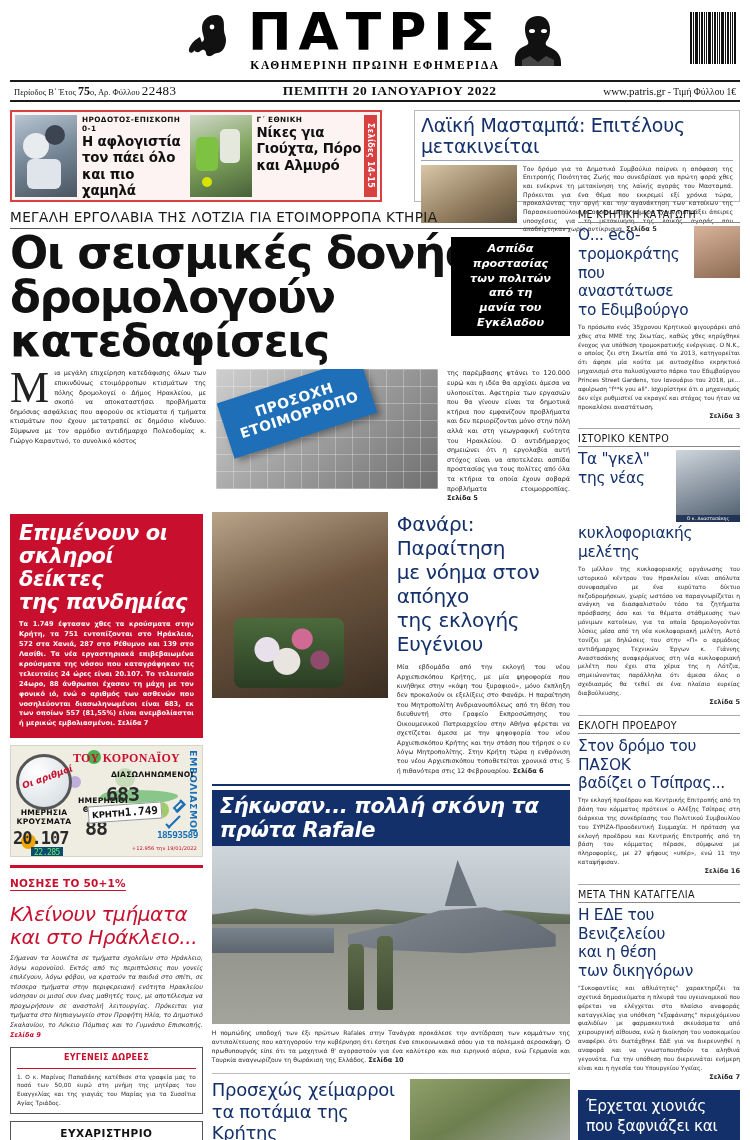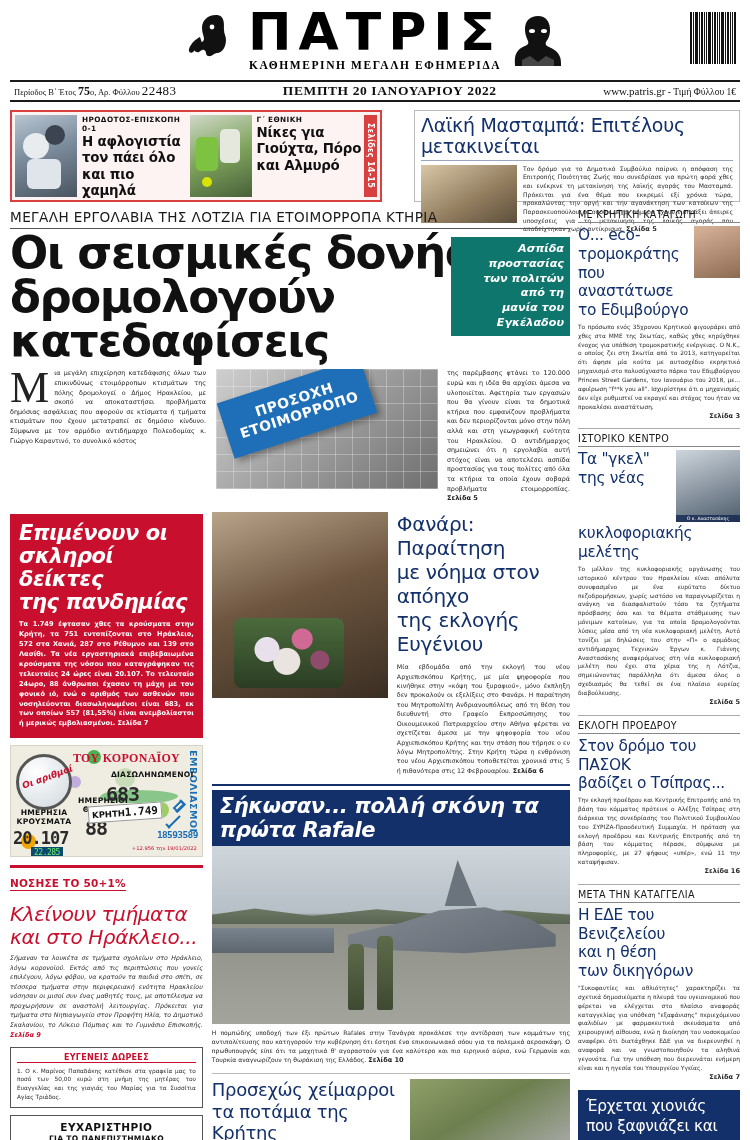--- a/index.html
+++ b/index.html
@@ -88,23 +88,23 @@
     border-bottom: 1px solid #555; padding-bottom: 3px; margin-bottom: 2px;
   }
   .lead-wrap { position: relative; }
   .lead-head {
     font-weight: 700; font-size: 45px; line-height: 0.98; letter-spacing: -1.4px;
     color: #111;
   }
   .lead-head .l2 { display: block; }
   .shield-box {
     position: absolute; right: 0; top: 6px; width: 119px;
-    background: #0f766e; color: #fff; padding: 5px 6px;
+    background: #000000; color: #fff; padding: 5px 6px;
     font-style: italic; font-weight: 700; font-size: 11.2px; line-height: 1.32;
-    text-align: right;
+    text-align: center;
   }
 
   .lead-lower { display: flex; gap: 10px; margin-top: 6px; }
   .lead-photo {
     width: 222px; height: 120px; position: relative; overflow: hidden;
     background: linear-gradient(135deg,#cfcfcf 0%,#a8a8a8 40%,#6e6e6e 100%);
   }
   .lead-photo .mesh {
     position: absolute; inset: 0;
     background-image: linear-gradient(to right, rgba(255,255,255,.28) 1px, transparent 1px),
@@ -173,21 +173,21 @@
     color: #c8102e; font-style: italic; font-weight: 400; font-size: 20px;
     line-height: 1.12; letter-spacing: -.4px; margin-bottom: 5px;
   }
   .body-sm { font-size: 6.3px; line-height: 1.52; text-align: justify; color: #2b2b2b; }
   .body-sm.it { font-style: italic; }
   .pg-red { color: #c8102e; font-weight: 700; font-size: 6.6px; }
 
   
   .bordered-box { border: 1px solid #555; padding: 5px 6px; margin-top: 7px; }
   .bb-title { text-align: center; font-weight: 700; font-size: 8px; color: #c8102e; letter-spacing: .3px;
-              border-bottom: 1px solid #c8102e; padding-bottom: 0; margin-bottom: 4px; }
+              border-bottom: 1px solid #c8102e; padding-bottom: 6px; margin-bottom: 4px; }
   .bb-title2 { text-align: center; font-weight: 700; font-size: 10.5px; letter-spacing: .5px; }
   .bb-title3 { text-align: center; font-weight: 700; font-size: 7.6px; letter-spacing: .3px; margin-top: 1px; }
 
   
   .art-split { display: flex; gap: 9px; margin-top: 6px; }
   .art-photo-patr { width: 176px; height: 186px;
     background: linear-gradient(160deg,#b9a48a 0%,#6e5640 45%,#3a2e22 100%); position: relative; overflow: hidden; }
   .art-photo-patr .flowers { position: absolute; left: 22px; bottom: 10px; width: 110px; height: 70px;
     background: radial-gradient(circle at 30% 45%, #e8e0ea 0 12px, transparent 13px),
                 radial-gradient(circle at 62% 30%, #d06a94 0 10px, transparent 11px),
@@ -243,21 +243,21 @@
 
   <div class="masthead">
     <div class="logo-block">
       <svg class="logo-face" viewBox="0 0 52 56">
         <path d="M30 4c-9 0-14 6-14 13 0 5 2 8 2 11 0 4-6 3-9 7-3 4 1 7 4 6 2-1 3-3 5-2 3 1 1 5 4 6 4 1 6-3 9-3 5 0 9-6 9-13 0-4-2-6-2-10 0-6 1-15-8-15z" fill="#111"></path>
         <path d="M14 26c-4 2-9 6-11 12-1 4 3 5 5 2 2-4 5-6 8-8z" fill="#111"></path>
         <circle cx="26" cy="16" r="2.4" fill="#fff"></circle>
       </svg>
       <div class="logo-text">
         <div class="logo-title">ΠΑΤΡΙΣ</div>
-        <div class="logo-sub">ΚΑΘΗΜΕΡΙΝΗ ΜΕΓΑΛΗ ΕΦΗΜΕΡΙΔΑ</div>
+        <div class="logo-sub">ΚΑΘΗΜΕΡΙΝΗ ΠΡΩΙΝΗ ΕΦΗΜΕΡΙΔΑ</div>
       </div>
       <svg class="logo-face" viewBox="0 0 52 56">
         <path d="M26 5c-8 0-13 5-13 13 0 6 2 9 3 12 1 2 0 4-3 5-5 2-9 5-10 12-0.4 3 0 6 0 8h46c0-3 0-7-1-9-2-6-7-8-11-10-3-1-4-3-3-5 2-3 4-6 4-12 0-8-4-14-12-14z" fill="#111"></path>
         <ellipse cx="20" cy="20" rx="3" ry="2" fill="#fff"></ellipse>
         <ellipse cx="32" cy="20" rx="3" ry="2" fill="#fff"></ellipse>
         <path d="M18 45l8 6 8-6 8 4v7H10v-7z" fill="#fff" opacity=".22"></path>
       </svg>
     </div>
     <div class="barcode">
       <i style="width:2px"></i>

